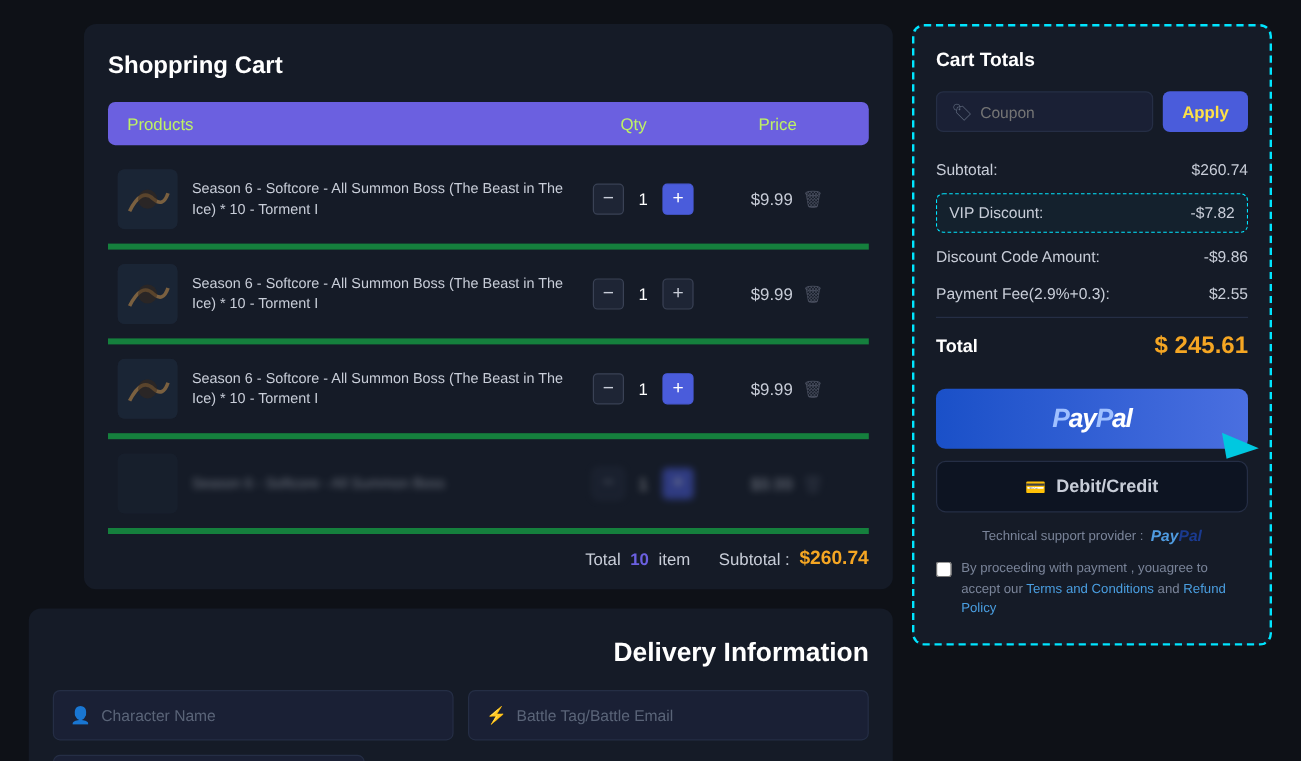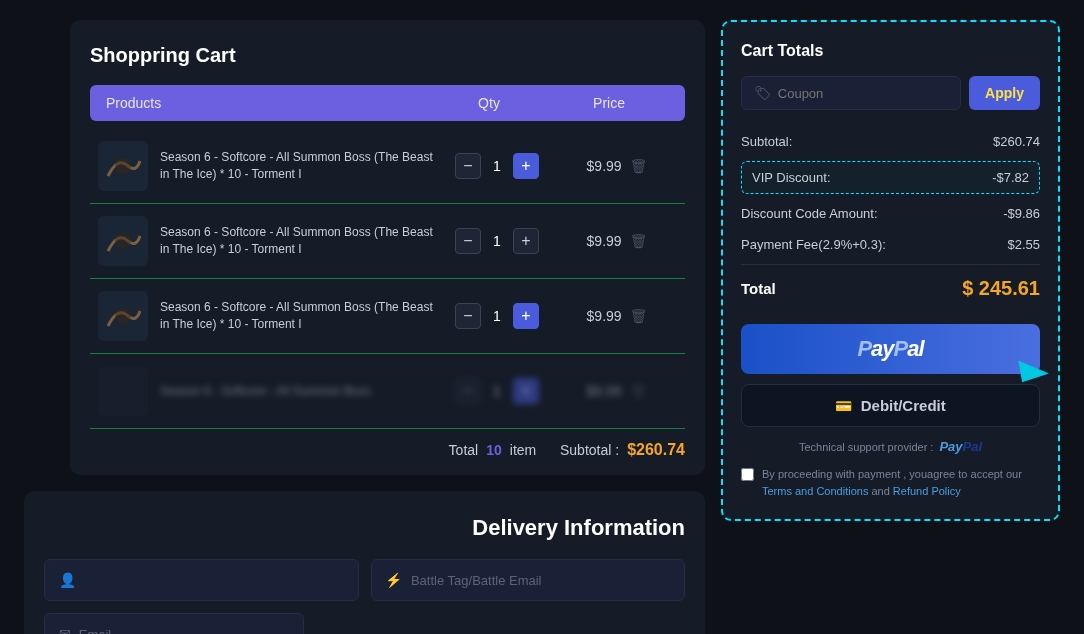--- a/index.html
+++ b/index.html
@@ -45,35 +45,35 @@
       display: grid;
       grid-template-columns: 1fr 120px 120px;
       background: #6b60e0;
       border-radius: 6px;
       padding: 10px 16px;
       margin-bottom: 8px;
     }
 
     .cart-header span {
       font-size: 14px;
-      color: #e5e5e5;
+      color: #bef264;
       font-weight: 500;
       text-align: center;
     }
 
     .cart-header span:first-child {
       text-align: left;
     }
 
     .cart-item {
       display: grid;
       grid-template-columns: 1fr 120px 120px;
       align-items: center;
       padding: 12px 8px;
-      border-bottom: 1px solid #15803d;
+      border-bottom: 5px solid #15803d;
     }
 
     .cart-item:last-child {
       border-bottom: none;
     }
 
     .item-info {
       display: flex;
       align-items: center;
       gap: 12px;
@@ -223,21 +223,21 @@
       font-size: 13px;
       width: 100%;
     }
 
     .form-input input::placeholder {
       color: #5a6478;
     }
 
     
     .right-panel {
-      width: 339px;
+      width: 300px;
       flex-shrink: 0;
     }
 
     .cart-totals {
       background: #151b27;
       border-radius: 10px;
       padding: 20px 18px;
       border: 2px dashed #00e5ff;
       position: relative;
     }
@@ -534,20 +534,21 @@
         <span class="total-price">$260.74</span>
       </div>
     </div>
 
     <div class="delivery-section">
       <h2 class="delivery-title">Delivery Information</h2>
 
       <div class="form-row">
         <div class="form-input">
           <span class="icon-user">👤</span>
+          <input type="text" placeholder="Character Name" style="">
         </div>
         <div class="form-input">
           <span class="icon-battle">⚡</span>
           <input type="text" placeholder="Battle Tag/Battle Email" style="">
         </div>
       </div>
 
       <div class="form-row">
         <div class="form-input" style="max-width: 260px;">
           <span class="icon-email">✉</span>

